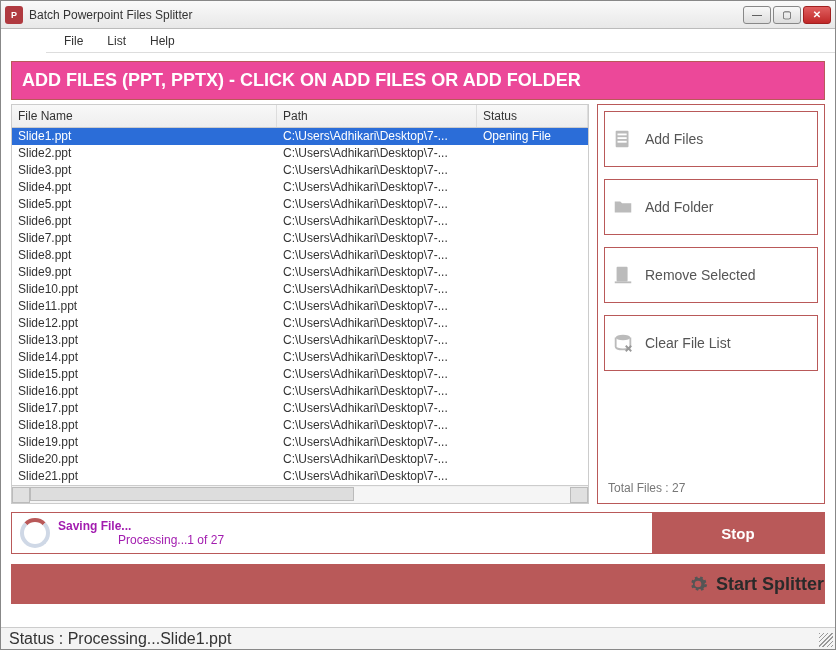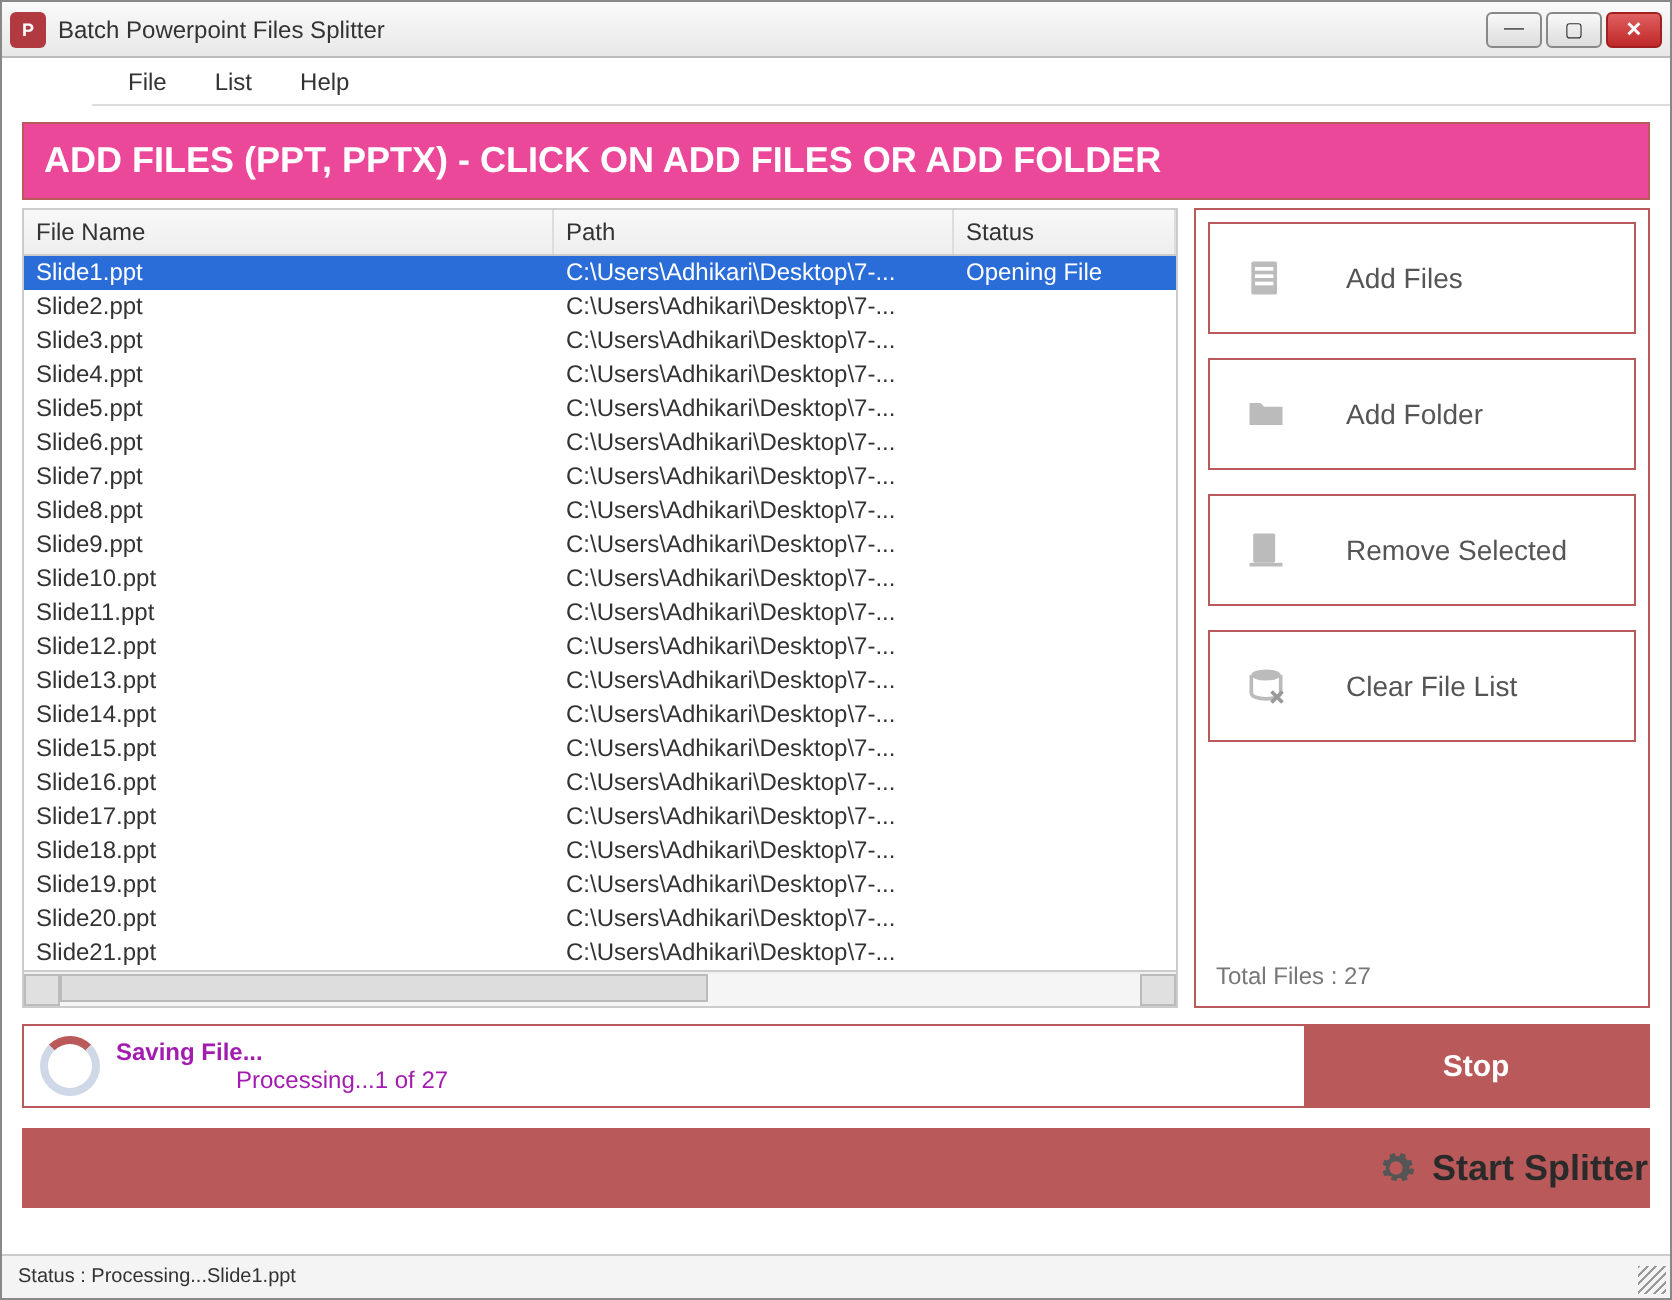--- a/index.html
+++ b/index.html
@@ -36,21 +36,21 @@
 .row .cell { padding: 0 6px; overflow:hidden; white-space:nowrap; text-overflow:ellipsis; }
 .row.sel { background:#2b6dd8; color:#fff; }
 .row.sel .cell-status { background:#2b6dd8; }
 .listscroll-h { height:18px; border-top:1px solid #ccc; display:flex; align-items:center; background:#f0f0f0; }
 .hsbtn { width:18px; height:16px; background:#e0e0e0; border:1px solid #bbb;}
 .hstrack { flex:1; height:16px; background:#f5f5f5; position:relative; }
 .hsthumb { position:absolute; left:0; top:0; height:14px; width:60%; background:#ddd; border:1px solid #bbb;}
 
 
 .sidepanel { width: 228px; border: 1px solid #b95959; padding: 6px; display:flex; flex-direction:column; gap:12px; }
-.sidebtn { border:1px solid #b95959; background:#fff; height:56px; display:flex; align-items:center; padding:0 16px; gap:28px; font-size:14px; color:#555; cursor:pointer; }
+.sidebtn { border:1px solid #b95959; background:#fff; height:56px; display:flex; align-items:center; padding:0 6px; gap:10px; font-size:14px; color:#555; cursor:pointer; }
 .sidebtn .icn { width:24px; height:24px; display:flex; align-items:center; justify-content:center; }
 .sidebtn svg { width:22px; height:22px; fill:#bbb; }
 .totalfiles { color:#777; font-size:12px; padding:2px 4px; margin-top:auto;}
 
 
 .progrow { margin-top:8px; border:1px solid #b95959; height:42px; display:flex; align-items:center; background:#fff; }
 .spinner { width:30px; height:30px; margin:0 8px; border:4px solid #cfd8e6; border-top-color:#b95959; border-radius:50%; }
 .progtext { flex:1; display:flex; flex-direction:column; padding:2px 0; color:#a21caf; font-size:12px; }
 .progtext .saving { font-weight:bold; }
 .progtext .processing { padding-left:60px; }
@@ -61,21 +61,21 @@
 .startbar .gear { width:20px; height:20px; }
 .startbar .lbl { color:#333; font-size:18px; font-weight:bold; }
 
 .startbar { background:#b95959; padding:0; }
 .startbar .lbl { color:#333; }
 
 .startbar { background:#b95959; }
 .startbar .lbl { color:#2a2a2a; }
 
 
-.statusbar { position:absolute; bottom:0; left:0; right:0; height:22px; border-top:1px solid #ccc; background:#f4f4f4; display:flex; align-items:center; padding:0 8px; font-size:10px; color:#333; }
+.statusbar { position:absolute; bottom:0; left:0; right:0; height:22px; border-top:1px solid #ccc; background:#f4f4f4; display:flex; align-items:center; padding:0 8px; font-size:16px; color:#333; }
 .resize { position:absolute; right:2px; bottom:2px; width:14px; height:14px; background:repeating-linear-gradient(135deg,#999 0 1px,transparent 1px 3px); }
 
 body { position:relative; }
 </style>
 </head>
 <body>
 
 <div class="titlebar">
   <div class="logo">P</div>
   <div class="title">Batch Powerpoint Files Splitter</div>

